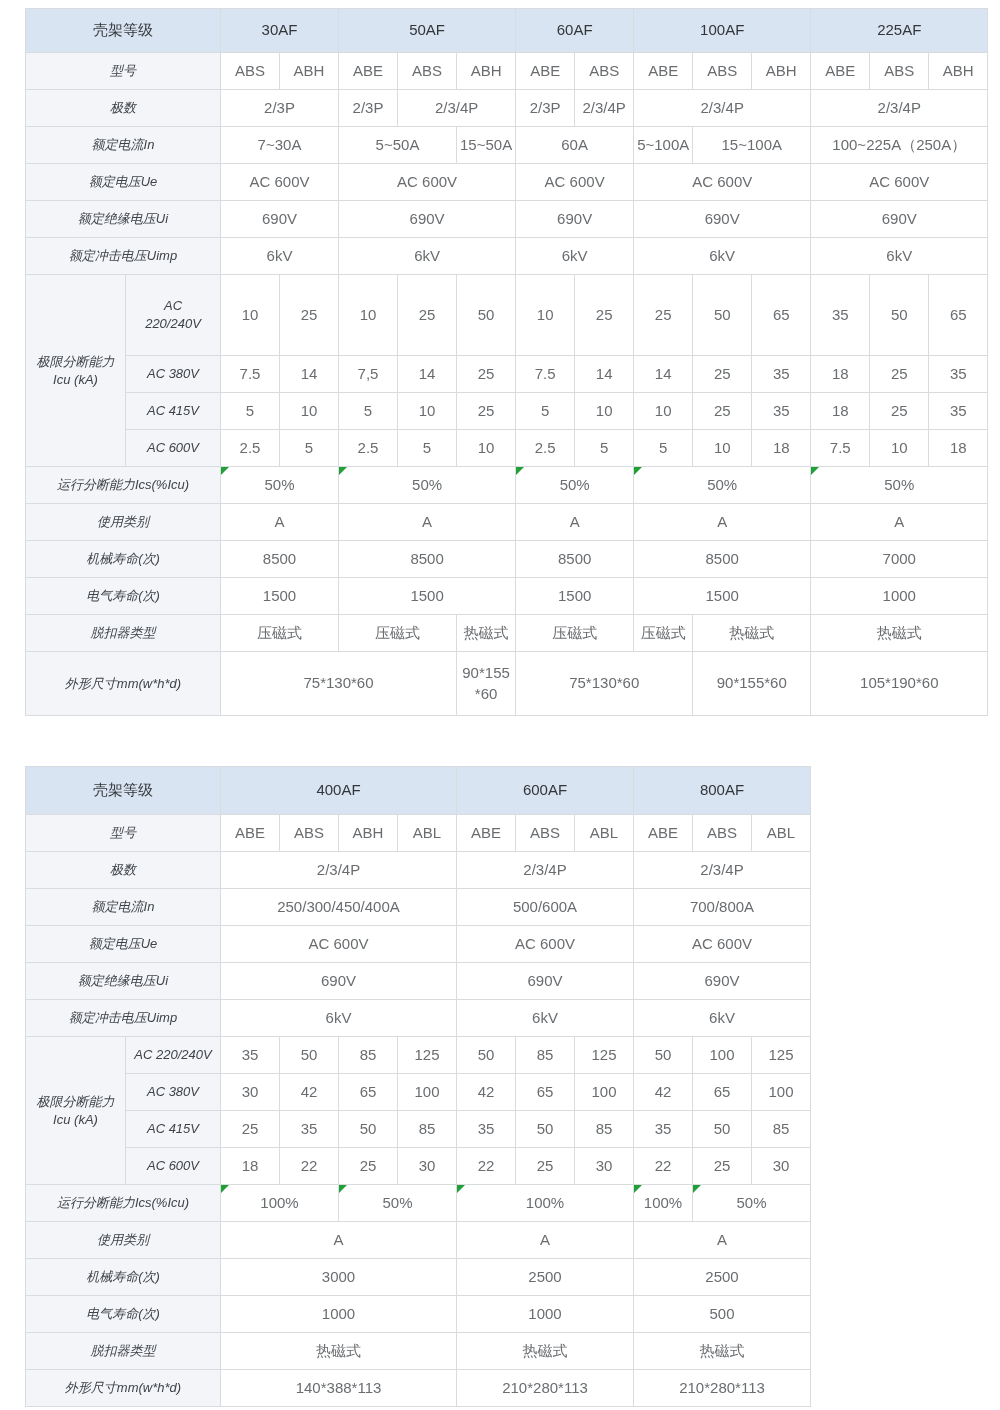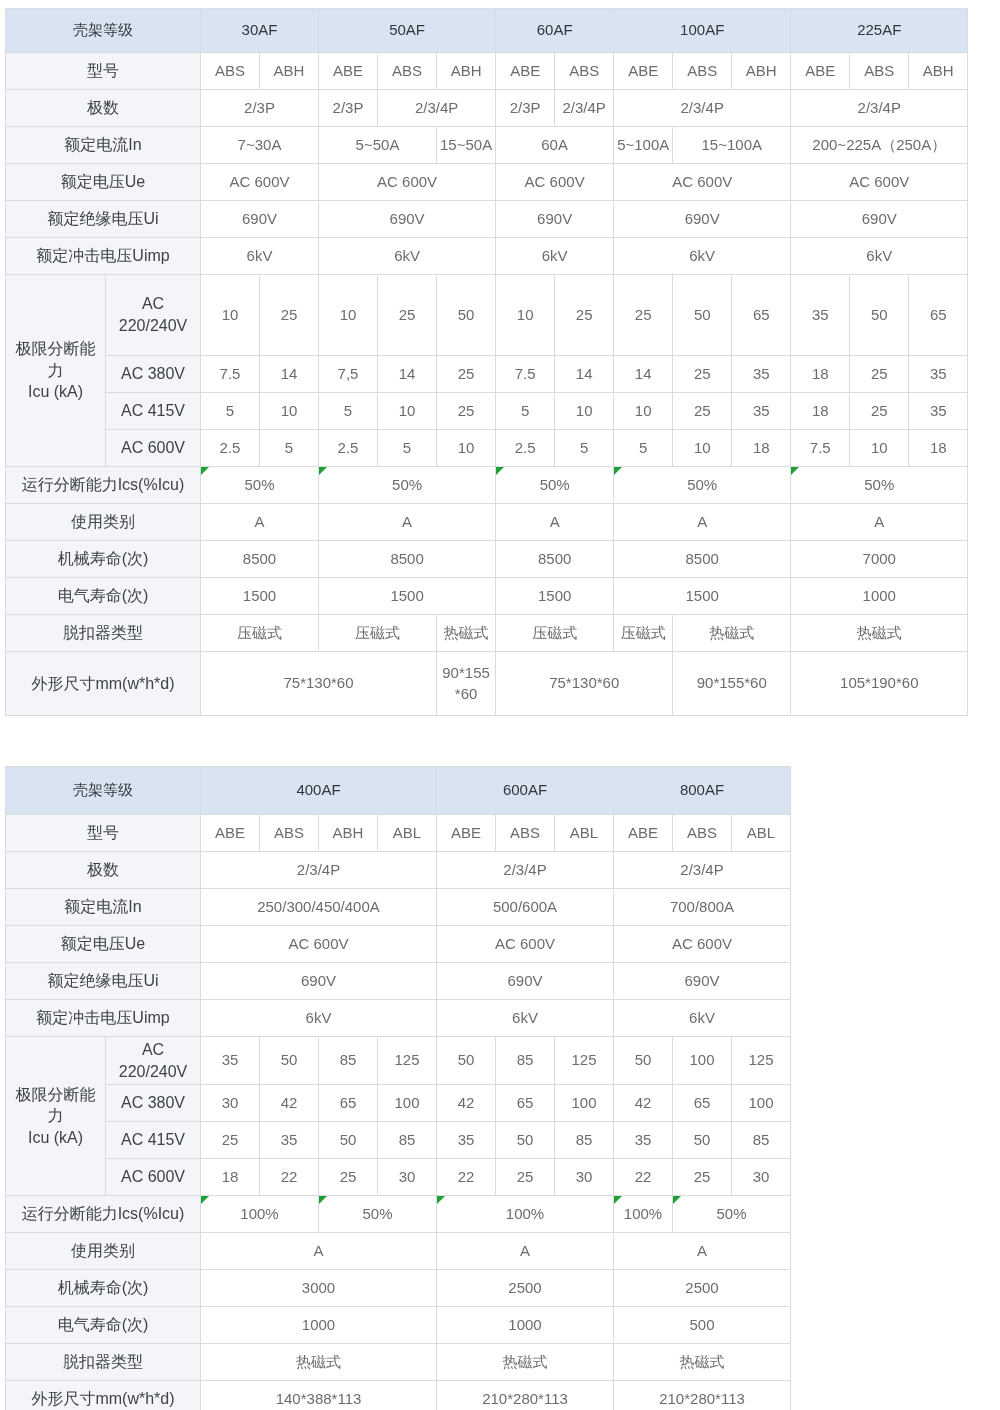--- a/index.html
+++ b/index.html
@@ -17,39 +17,41 @@
     margin: 0; padding: 0;
     background: var(--page-bg);
     font-family: "Liberation Sans", "DejaVu Sans", sans-serif;
   }
   body { width: 1000px; height: 1410px; overflow: hidden; }
   .wrap { padding: 8px 0 0 5px; }
   table.spec {
     border-collapse: collapse;
     table-layout: fixed;
     empty-cells: show;
+    margin-left: 20px;
   }
   table.spec th, table.spec td {
     border: 1px solid var(--border);
     text-align: center;
     vertical-align: middle;
     padding: 2px 3px;
     position: relative;
     font-weight: normal;
     overflow: hidden;
   }
   th.head {
     background: var(--header-bg);
     color: var(--head-text);
     font-size: 15px;
   }
   td.label, td.sublabel {
     background: var(--label-bg);
     color: var(--label-text);
-    font-size: 16px;
+    font-size: 13px;
+    font-style: italic;
   }
   td.value {
     background: #ffffff;
     color: var(--value-text);
     font-size: 15px;
   }
   .cell-text { white-space: pre-line; line-height: 1.35; }
   i.flag {
     position: absolute;
     top: 0; left: 0;
@@ -125,21 +127,21 @@
           <td class="value" colspan="3"><span class="cell-text">2/3/4P</span></td>
         </tr>
         <tr>
           <td class="label" colspan="2"><span class="cell-text">额定电流In</span></td>
           <td class="value" colspan="2"><span class="cell-text">7~30A</span></td>
           <td class="value" colspan="2"><span class="cell-text">5~50A</span></td>
           <td class="value"><span class="cell-text">15~50A</span></td>
           <td class="value" colspan="2"><span class="cell-text">60A</span></td>
           <td class="value"><span class="cell-text">5~100A</span></td>
           <td class="value" colspan="2"><span class="cell-text">15~100A</span></td>
-          <td class="value" colspan="3"><span class="cell-text">200~225A（250A）</span></td>
+          <td class="value" colspan="3"><span class="cell-text">100~225A（250A）</span></td>
         </tr>
         <tr>
           <td class="label" colspan="2"><span class="cell-text">额定电压Ue</span></td>
           <td class="value" colspan="2"><span class="cell-text">AC 600V</span></td>
           <td class="value" colspan="3"><span class="cell-text">AC 600V</span></td>
           <td class="value" colspan="2"><span class="cell-text">AC 600V</span></td>
           <td class="value" colspan="3"><span class="cell-text">AC 600V</span></td>
           <td class="value" colspan="3"><span class="cell-text">AC 600V</span></td>
         </tr>
         <tr>

